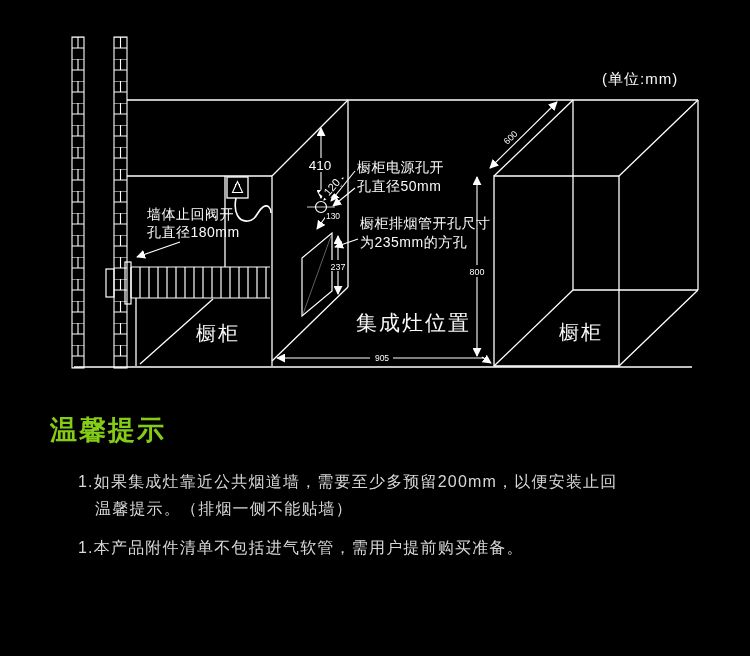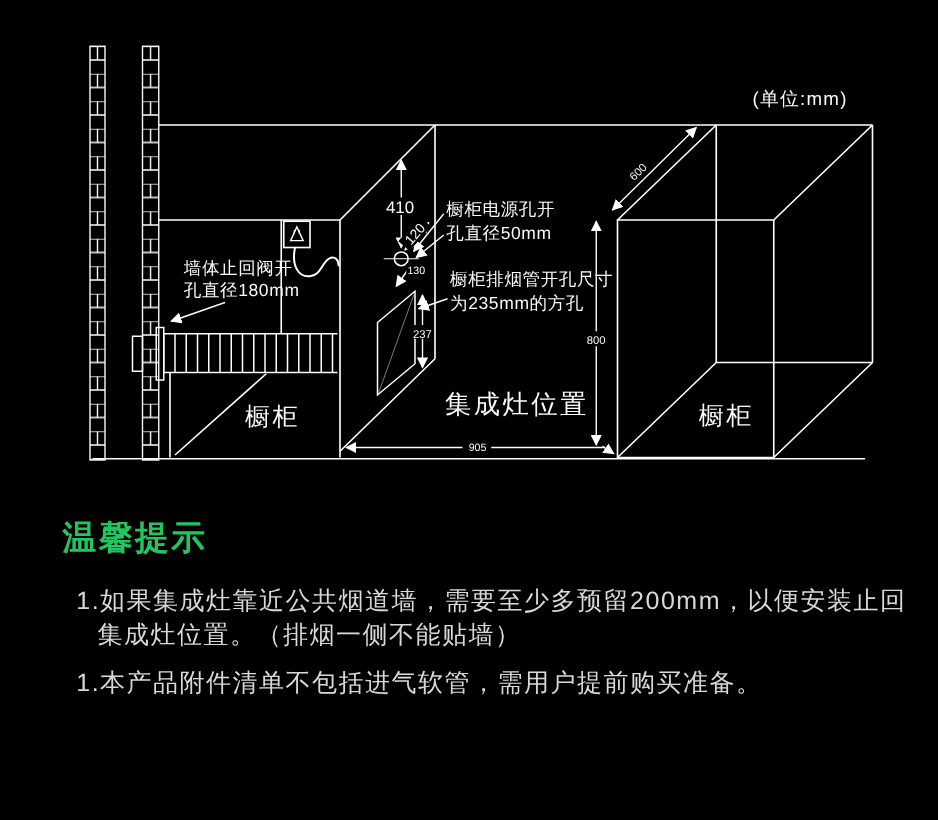--- a/index.html
+++ b/index.html
@@ -11,25 +11,25 @@
   }
   .diagram{position:absolute;top:0;left:0;}
   svg text{fill:#fafafa;}
   .tips{
     position:absolute;left:50px;top:414px;width:682px;
     color:#d8d8d8;
   }
   .tips h2{
     margin:0 0 22px 0;
     font-size:27px;line-height:32px;font-weight:600;
-    color:#22c55e;letter-spacing:2px;
+    color:#84cc16;letter-spacing:2px;
   }
   .tip-item{
-    margin:0 0 12px 11px;
-    font-size:20px;line-height:27px;letter-spacing:1.2px;
+    margin:0 0 12px 28px;
+    font-size:16px;line-height:27px;letter-spacing:1.2px;
   }
   .tip-line.cont{margin-left:17px;}
 </style>
 </head>
 <body>
 
 <svg class="diagram" width="750" height="410" viewBox="0 0 750 410">
   <defs>
     <marker id="arr" viewBox="0 0 10 10" refX="9" refY="5" markerUnits="userSpaceOnUse" markerWidth="9" markerHeight="9" orient="auto-start-reverse">
       <path d="M0,0 L10,5 L0,10 z" fill="#fff"></path>
@@ -149,18 +149,18 @@
     <text x="196" y="340" font-size="20" letter-spacing="2">橱柜</text>
     <text x="559" y="339" font-size="20" letter-spacing="2">橱柜</text>
     <text x="356" y="330" font-size="21" letter-spacing="2">集成灶位置</text>
   </g>
 </svg>
 
 <div class="tips">
   <h2>温馨提示</h2>
   <div class="tip-item">
     <div class="tip-line">1.如果集成灶靠近公共烟道墙，需要至少多预留200mm，以便安装止回</div>
-    <div class="tip-line cont">集成灶位置。（排烟一侧不能贴墙）</div>
+    <div class="tip-line cont">温馨提示。（排烟一侧不能贴墙）</div>
   </div>
   <div class="tip-item">
     <div class="tip-line">1.本产品附件清单不包括进气软管，需用户提前购买准备。</div>
   </div>
 </div>
 
 </body></html>

